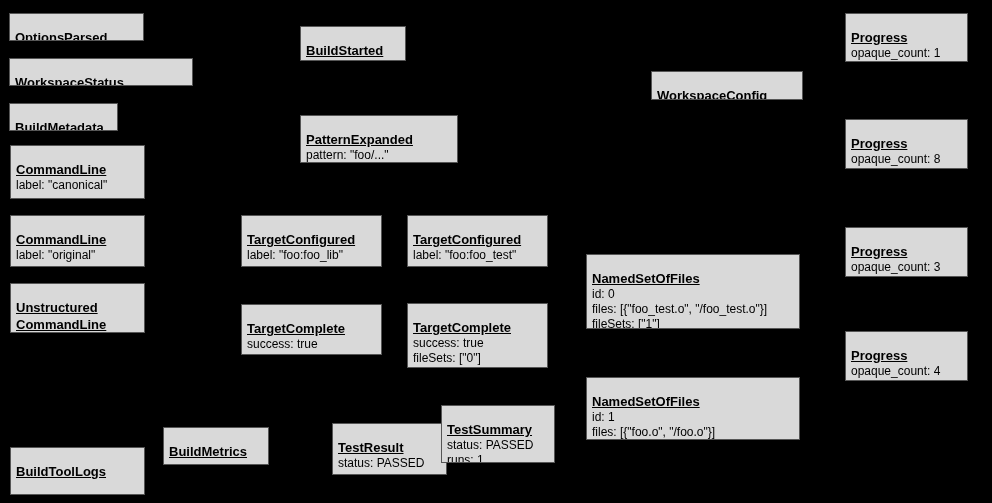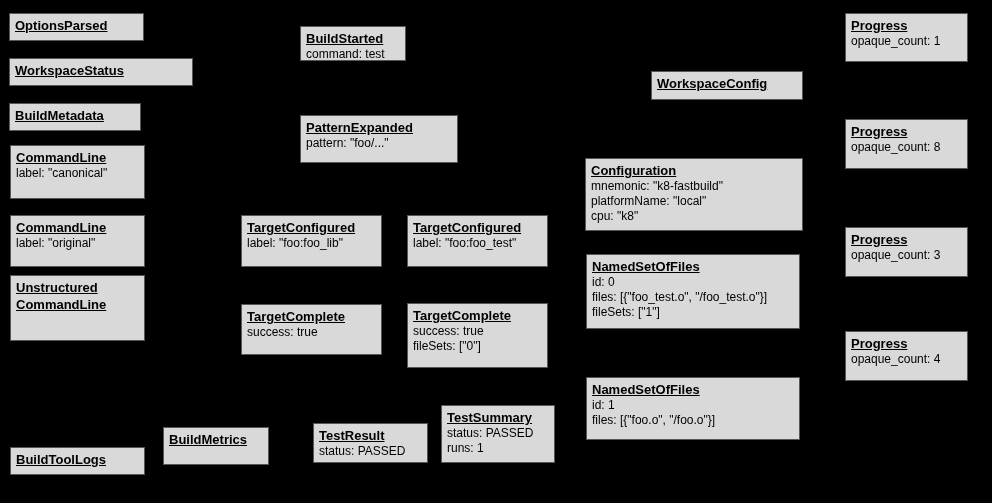--- a/index.html
+++ b/index.html
@@ -9,21 +9,21 @@
     position: relative;
     font-family: "Liberation Sans", sans-serif;
     overflow: hidden;
   }
   .canvas { position: absolute; left: 0; top: 0; width: 992px; height: 503px; }
   .node {
     position: absolute;
     background: #d9d9d9;
     border: 1px solid #565656;
     box-sizing: border-box;
-    padding: 3px 5px 0 5px;
+    padding: 15px 5px 0 5px;
     color: #000000;
     overflow: hidden;
   }
   .t {
     font-weight: bold;
     font-size: 13px;
     line-height: 17px;
     text-decoration: underline;
     white-space: nowrap;
   }
@@ -39,41 +39,41 @@
 <div class="canvas">
 
   <div class="node" style="left:9px;top:13px;width:135px;height:28px">
     <div class="t">OptionsParsed</div>
   </div>
 
   <div class="node" style="left:9px;top:58px;width:184px;height:28px">
     <div class="t">WorkspaceStatus</div>
   </div>
 
-  <div class="node" style="left:9px;top:103px;width:132px;height:28px">
+  <div class="node" style="left:9px;top:103px;width:109px;height:28px">
     <div class="t">BuildMetadata</div>
   </div>
 
   <div class="node" style="left:10px;top:145px;width:135px;height:54px">
     <div class="t">CommandLine</div>
     <div class="f">label: "canonical"</div>
   </div>
 
   <div class="node" style="left:10px;top:215px;width:135px;height:52px">
     <div class="t">CommandLine</div>
     <div class="f">label: "original"</div>
   </div>
 
-  <div class="node" style="left:10px;top:275px;width:135px;height:66px">
+  <div class="node" style="left:10px;top:283px;width:135px;height:50px">
     <div class="t">Unstructured</div>
     <div class="t">CommandLine</div>
   </div>
 
 
-  <div class="node" style="left:10px;top:447px;width:135px;height:28px">
+  <div class="node" style="left:10px;top:447px;width:135px;height:48px">
     <div class="t">BuildToolLogs</div>
   </div>
 
   <div class="node" style="left:163px;top:427px;width:106px;height:38px">
     <div class="t">BuildMetrics</div>
   </div>
 
   <div class="node" style="left:300px;top:26px;width:106px;height:35px">
     <div class="t">BuildStarted</div>
     <div class="f">command: test</div>
@@ -98,41 +98,35 @@
     <div class="t">TargetComplete</div>
     <div class="f">success: true</div>
   </div>
 
   <div class="node" style="left:407px;top:303px;width:141px;height:65px">
     <div class="t">TargetComplete</div>
     <div class="f">success: true</div>
     <div class="f">fileSets: ["0"]</div>
   </div>
 
-  <div class="node" style="left:313px;top:423px;width:115px;height:40px">
+  <div class="node" style="left:332px;top:423px;width:115px;height:52px">
     <div class="t">TestResult</div>
     <div class="f">status: PASSED</div>
   </div>
 
   <div class="node" style="left:441px;top:405px;width:114px;height:58px">
     <div class="t">TestSummary</div>
     <div class="f">status: PASSED</div>
     <div class="f">runs: 1</div>
   </div>
 
   <div class="node" style="left:651px;top:71px;width:152px;height:29px">
     <div class="t">WorkspaceConfig</div>
   </div>
 
-  <div class="node" style="left:585px;top:158px;width:218px;height:73px">
-    <div class="t">Configuration</div>
-    <div class="f">mnemonic: "k8-fastbuild"</div>
-    <div class="f">platformName: "local"</div>
-    <div class="f">cpu: "k8"</div>
-  </div>
 
   <div class="node" style="left:586px;top:254px;width:214px;height:75px">
     <div class="t">NamedSetOfFiles</div>
     <div class="f">id: 0</div>
     <div class="f">files: [{"foo_test.o", "/foo_test.o"}]</div>
     <div class="f">fileSets: ["1"]</div>
   </div>
 
   <div class="node" style="left:586px;top:377px;width:214px;height:63px">
     <div class="t">NamedSetOfFiles</div>

